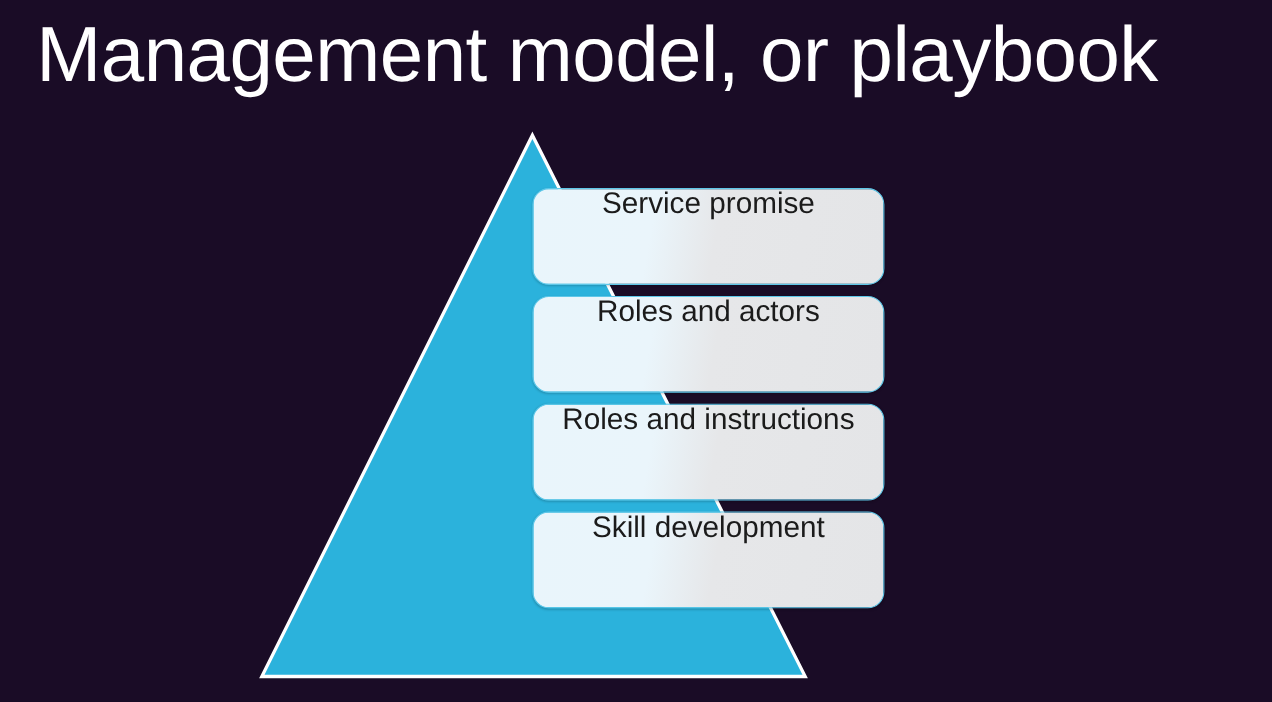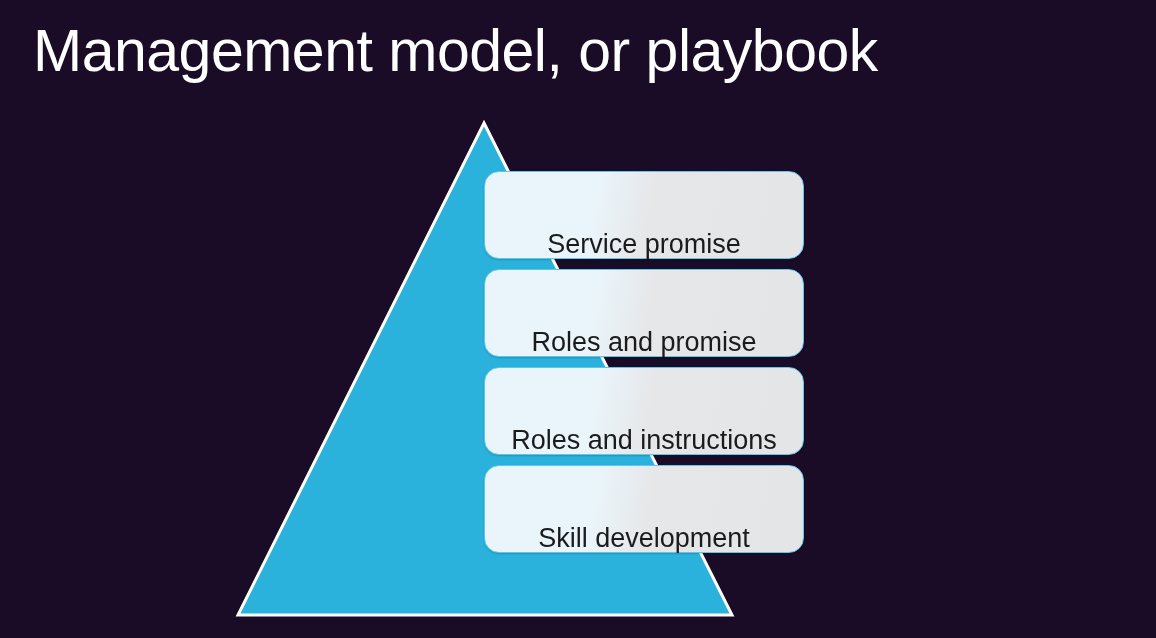--- a/index.html
+++ b/index.html
@@ -23,21 +23,21 @@
 
   
   #slide-title {
     position: absolute;
     left: 33px;
     top: 5px;
     width: 1100px;
     height: 92px;
     line-height: 92px;
     color: #ffffff;
-    font-size: 59px;
+    font-size: 71px;
     font-weight: 400;
     letter-spacing: -0.5px;
     white-space: nowrap;
     font-family: "Liberation Sans", sans-serif;
   }
 
   
   #pyramid-wrap {
     position: absolute;
     left: 0;
@@ -68,21 +68,21 @@
     height: 88px;
     box-sizing: border-box;
     border: 1.4px solid #5ec7e8;
     border-radius: 15px;
     background: linear-gradient(100deg,
                 #e9f5fb 0%,
                 #eaf5fb 34%,
                 #e6e7e9 52%,
                 #e4e5e7 100%);
     display: flex;
-    align-items: flex-end;
+    align-items: flex-start;
     justify-content: center;
     box-shadow: 0 1px 2px rgba(0,0,0,0.18);
   }
 
   .layer-box:nth-of-type(1) { top: 0px; }
   .layer-box:nth-of-type(2) { top: 98px; }
   .layer-box:nth-of-type(3) { top: 196px; }
   .layer-box:nth-of-type(4) { top: 294px; }
 
   .layer-label {
@@ -108,21 +108,21 @@
     </svg>
   </div>
 
   <div id="layer-stack">
 
     <div class="layer-box">
       <span class="layer-label">Service promise</span>
     </div>
 
     <div class="layer-box">
-      <span class="layer-label">Roles and promise</span>
+      <span class="layer-label">Roles and actors</span>
     </div>
 
     <div class="layer-box">
       <span class="layer-label">Roles and instructions</span>
     </div>
 
     <div class="layer-box">
       <span class="layer-label">Skill development</span>
     </div>
 

